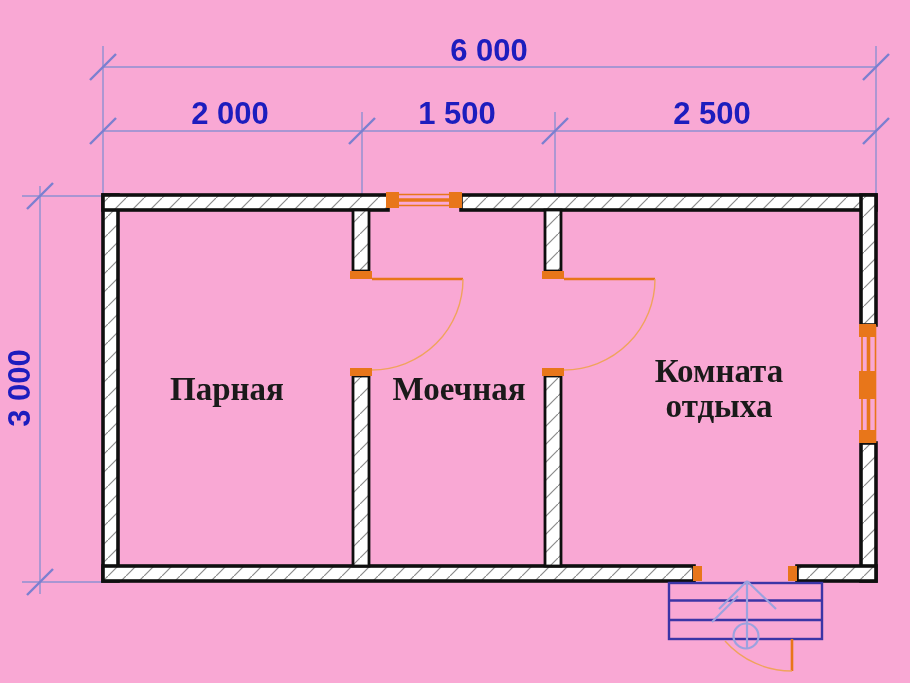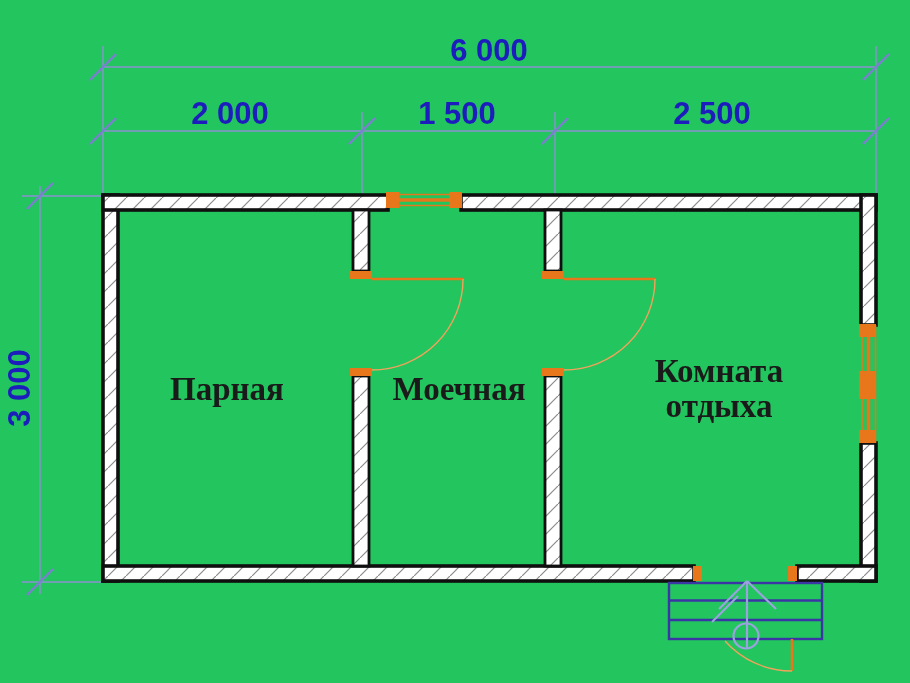--- a/index.html
+++ b/index.html
@@ -1,16 +1,16 @@
 <!DOCTYPE html>
 <html><head>
 <meta charset="utf-8">
 <style>
   html,body{margin:0;padding:0;background:#ffffff;}
-  #stage{position:relative;width:910px;height:683px;background:#22c55e;overflow:hidden;
+  #stage{position:relative;width:910px;height:683px;background:#f9a8d4;overflow:hidden;
          font-family:"Liberation Sans",sans-serif;}
   svg{display:block;}
   .dimline{stroke:#8d90d2;stroke-width:1.4;fill:none;}
   .tick{stroke:#7b7fd0;stroke-width:2.4;fill:none;}
   .dimtext{fill:#1d1dbe;font-family:"Liberation Sans",sans-serif;font-size:31px;font-weight:bold;}
   .wall{fill:url(#hatch);stroke:#0f0f0f;stroke-width:3.6;}
   .partition{fill:url(#hatch);stroke:#0f0f0f;stroke-width:2.8;}
   .joinery-fill{fill:#e8761a;stroke:none;}
   .joinery-line{stroke:#e8761a;fill:none;}
   .door-arc{stroke:#f0a35c;stroke-width:1.4;fill:none;}

